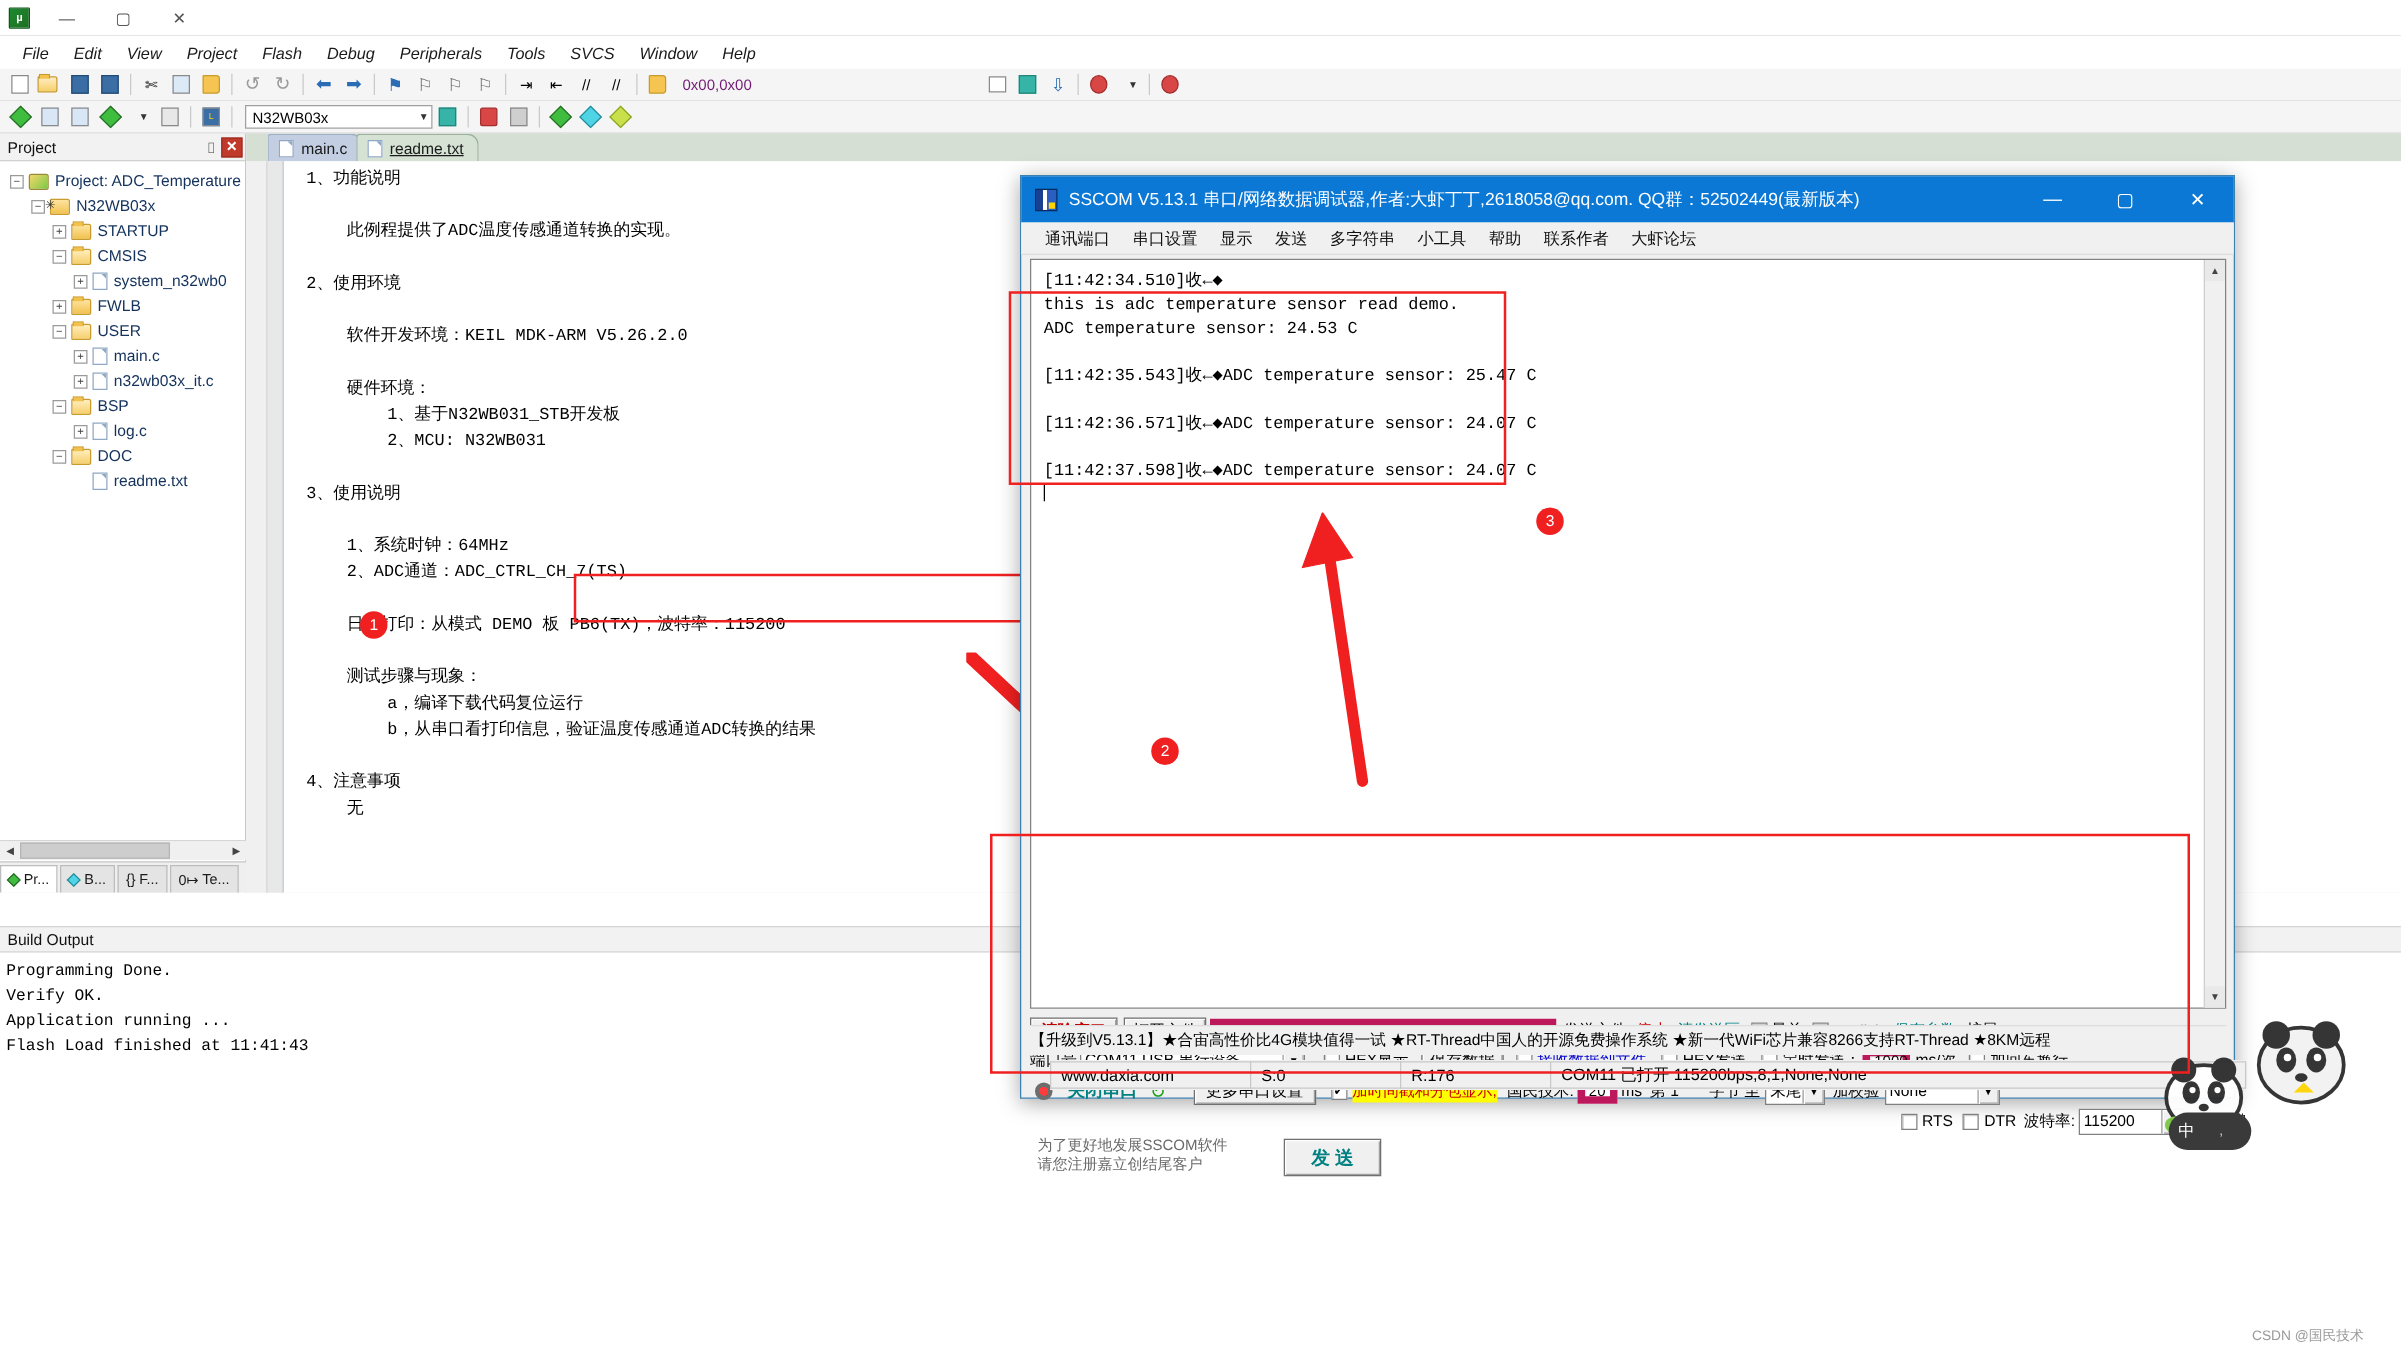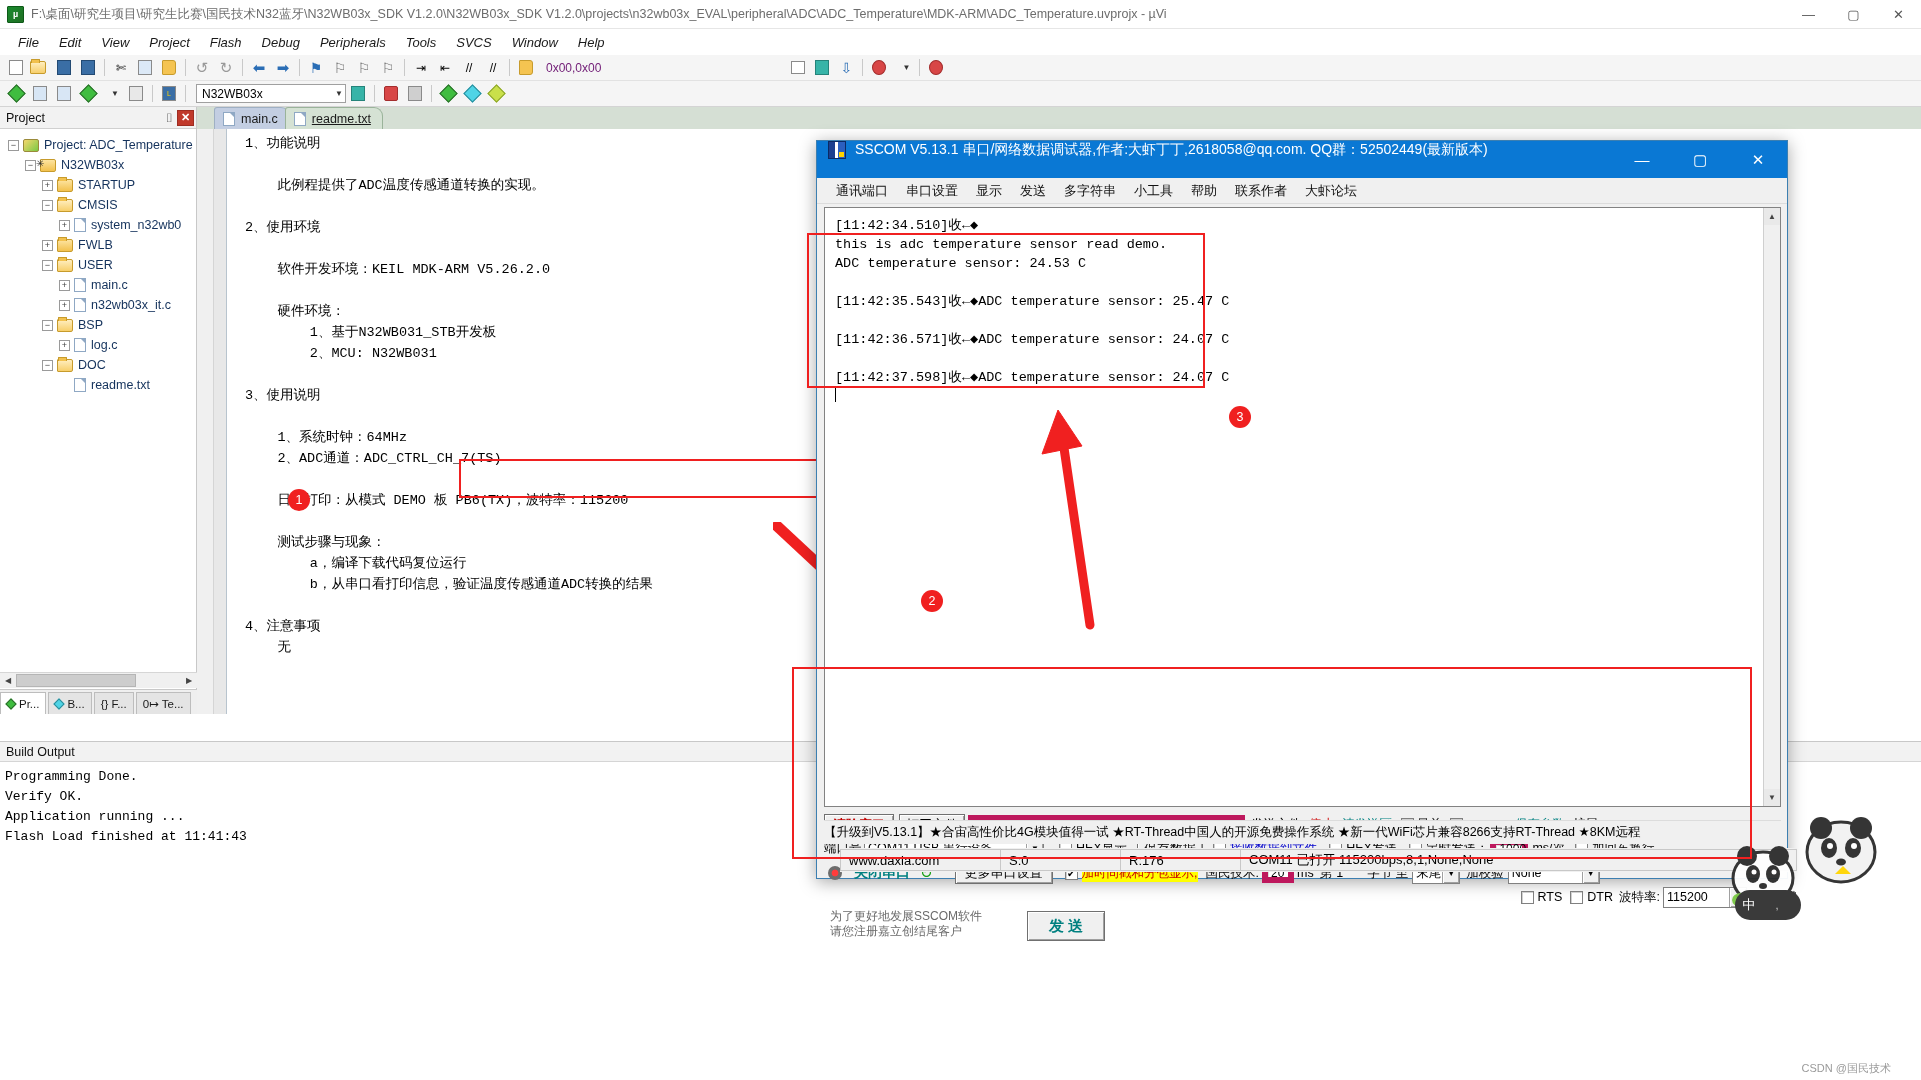--- a/index.html
+++ b/index.html
@@ -234,21 +234,21 @@
   }
   .st-cell { height:22px; display:flex; align-items:center; padding:0 10px; border-right:1px solid #d8d8d8; white-space:nowrap; }
 
   
   #sscom {
     position:absolute; left:816px; top:140px; width:972px; height:739px;
     background:#f0f0f0; border:1px solid #3c7fb1;
     box-shadow:0 3px 16px rgba(0,0,0,.35);
   }
   #sscom-title {
-    height:37px; background:#0a78d4; display:flex; align-items:flex-start; color:#fff;
+    height:37px; background:#0a78d4; display:flex; align-items:center; color:#fff;
   }
   #sscom-ico {
     width:18px; height:18px; margin:0 9px 0 11px; flex:none; position:relative;
     background:linear-gradient(90deg,#1b3f8f 0 35%, #ffffff 35% 55%, #2b5fbf 55% 100%);
     border:1px solid #0a2a63;
   }
   #sscom-ico:after{content:"";position:absolute;right:1px;bottom:1px;width:5px;height:5px;background:#ffd400;}
   #sscom-title .t { font-size:14px; white-space:nowrap; flex:1; overflow:hidden; }
   .sw-btn { width:58px; height:37px; display:flex; align-items:center; justify-content:center; font-size:15px; color:#fff; flex:none; }
 
@@ -351,21 +351,20 @@
   #ime .a { width:28px; text-align:center; }
   #ime .b { width:28px; text-align:center; font-size:11px; color:#d0d0d0; }
 </style>
 </head>
 <body>
 
 <div id="keil-window">
 
   <div id="keil-titlebar">
     <div id="keil-app-icon">µ</div>
-    <div id="keil-title-text">F:\桌面\研究生项目\研究生比赛\国民技术N32蓝牙\N32WB03x_SDK V1.2.0\N32WB03x_SDK V1.2.0\projects\n32wb03x_EVAL\peripheral\ADC\ADC_Temperature\MDK-ARM\ADC_Temperature.uvprojx - µVi</div>
     <div class="win-btns">
       <div class="win-btn">—</div>
       <div class="win-btn">▢</div>
       <div class="win-btn close">✕</div>
     </div>
   </div>
 
   <div id="keil-menubar">
     <div class="mi">File</div>
     <div class="mi">Edit</div>

